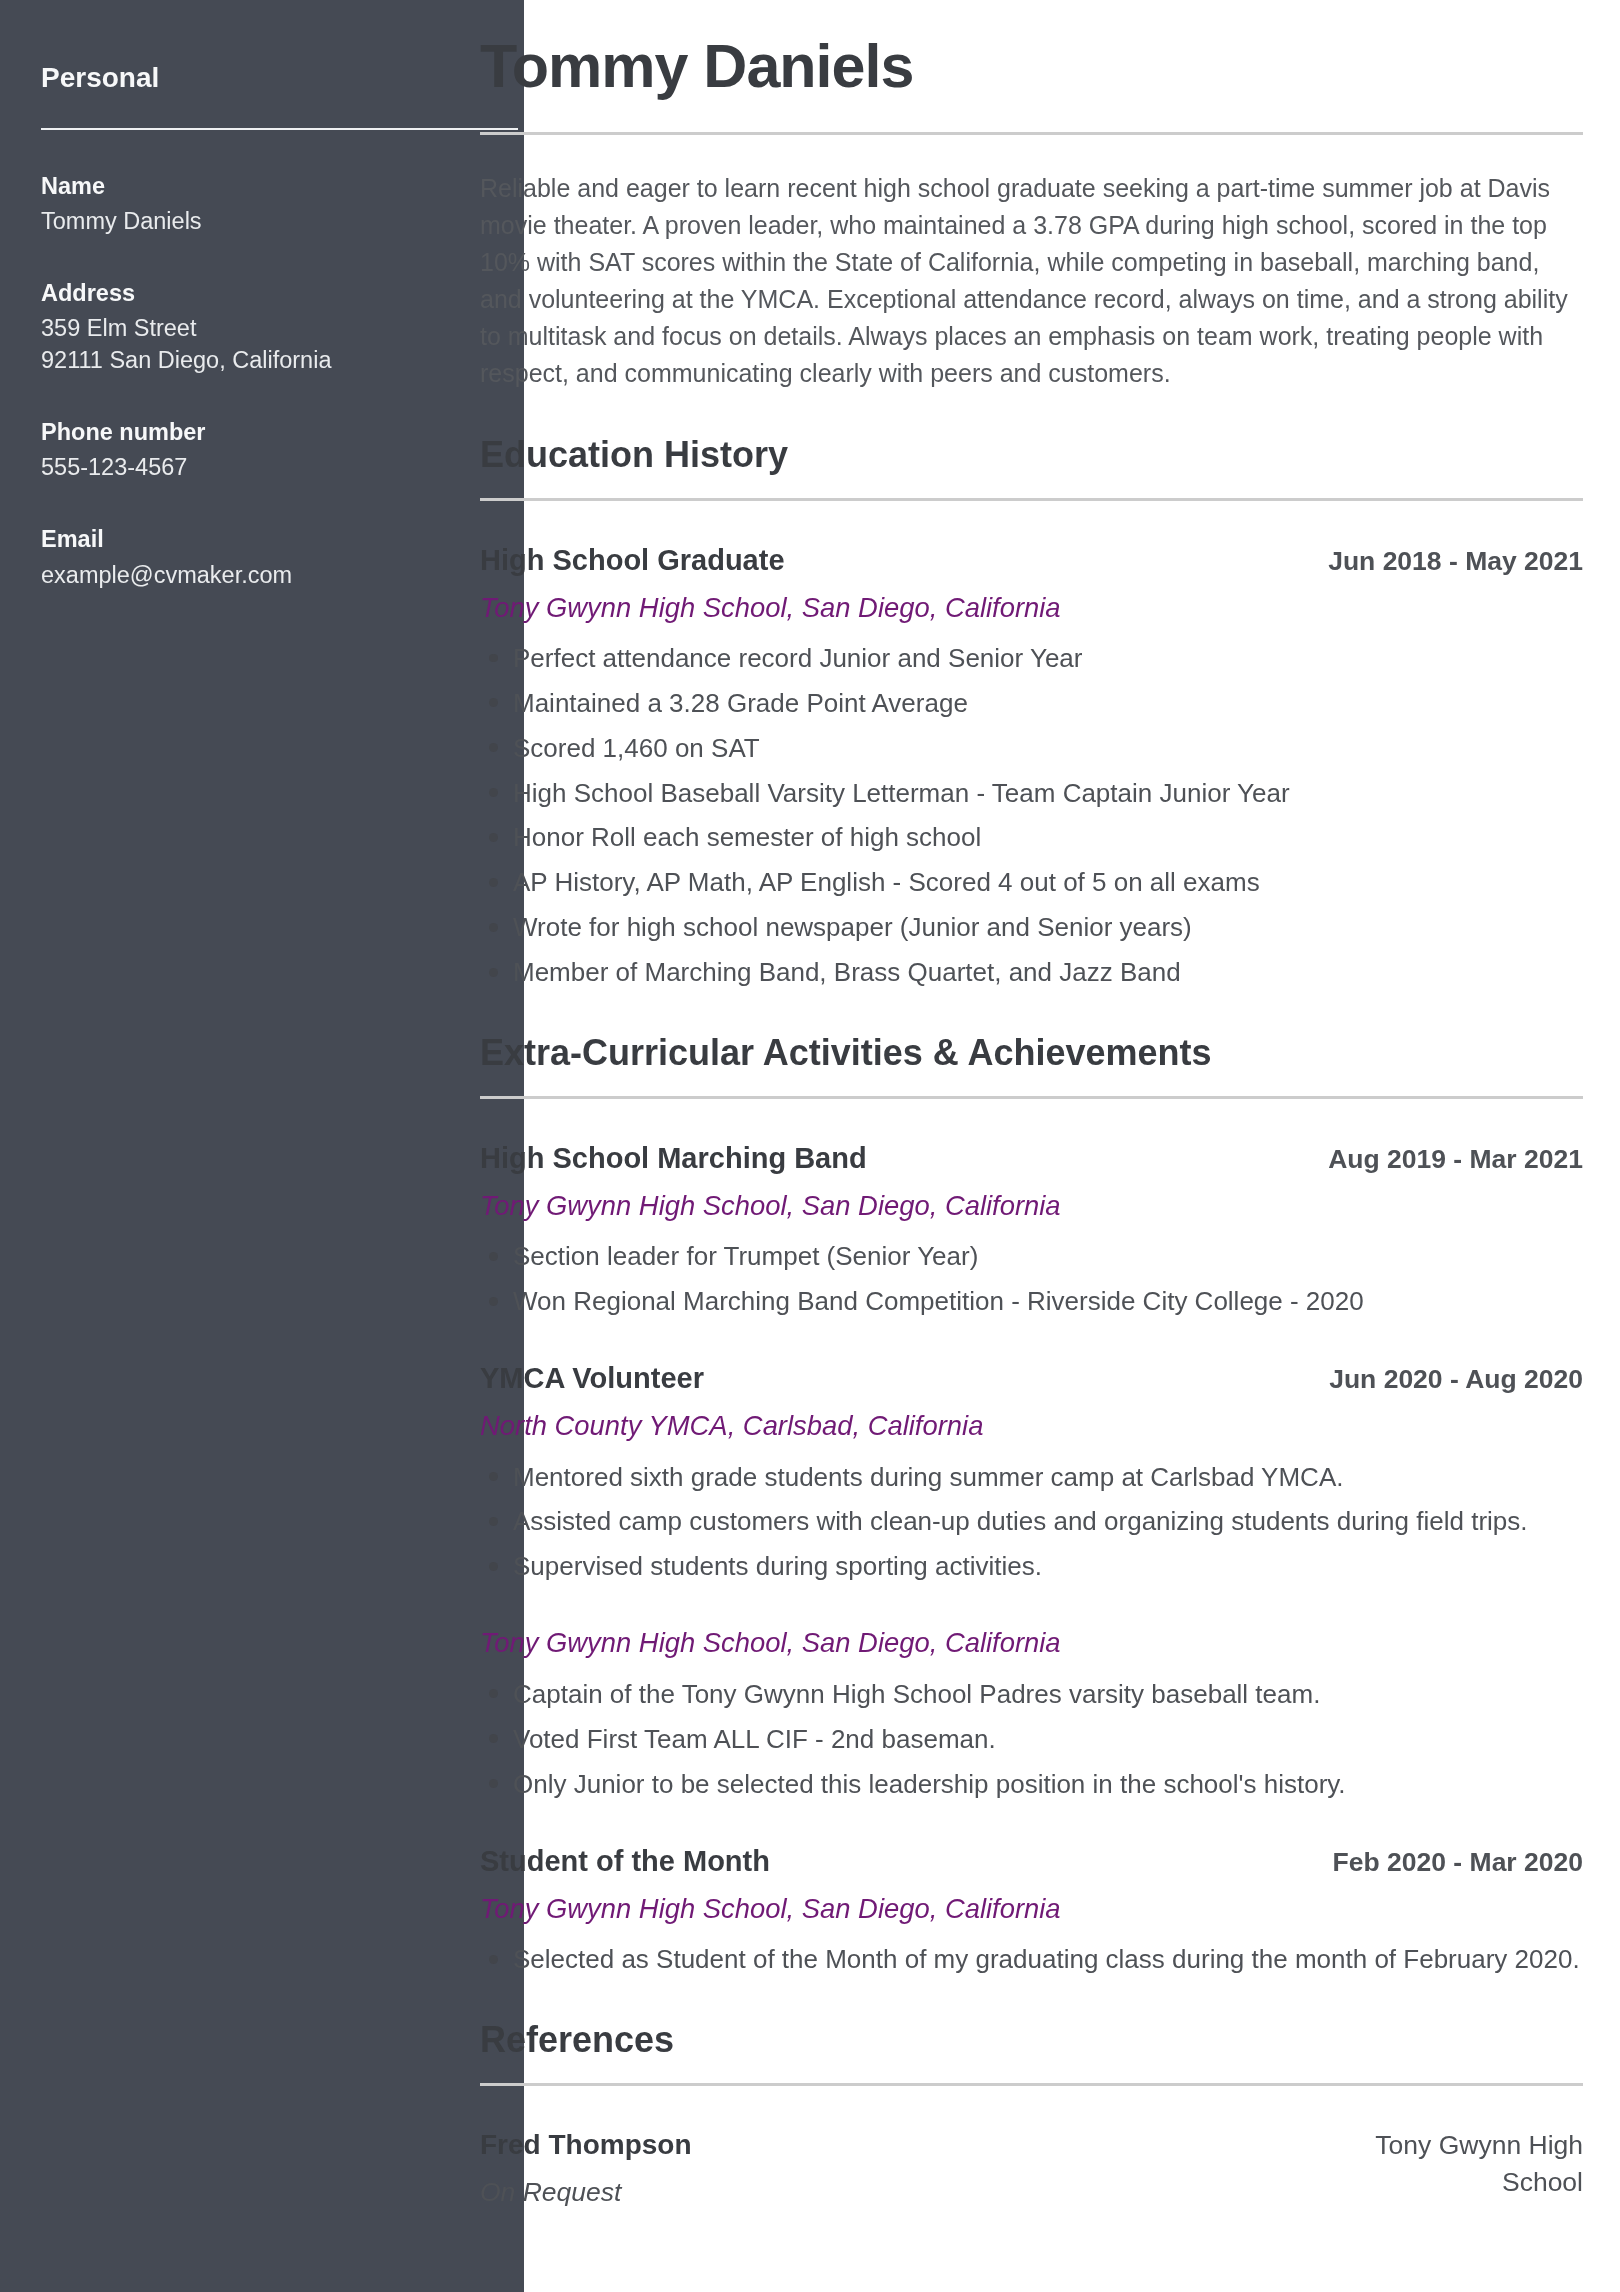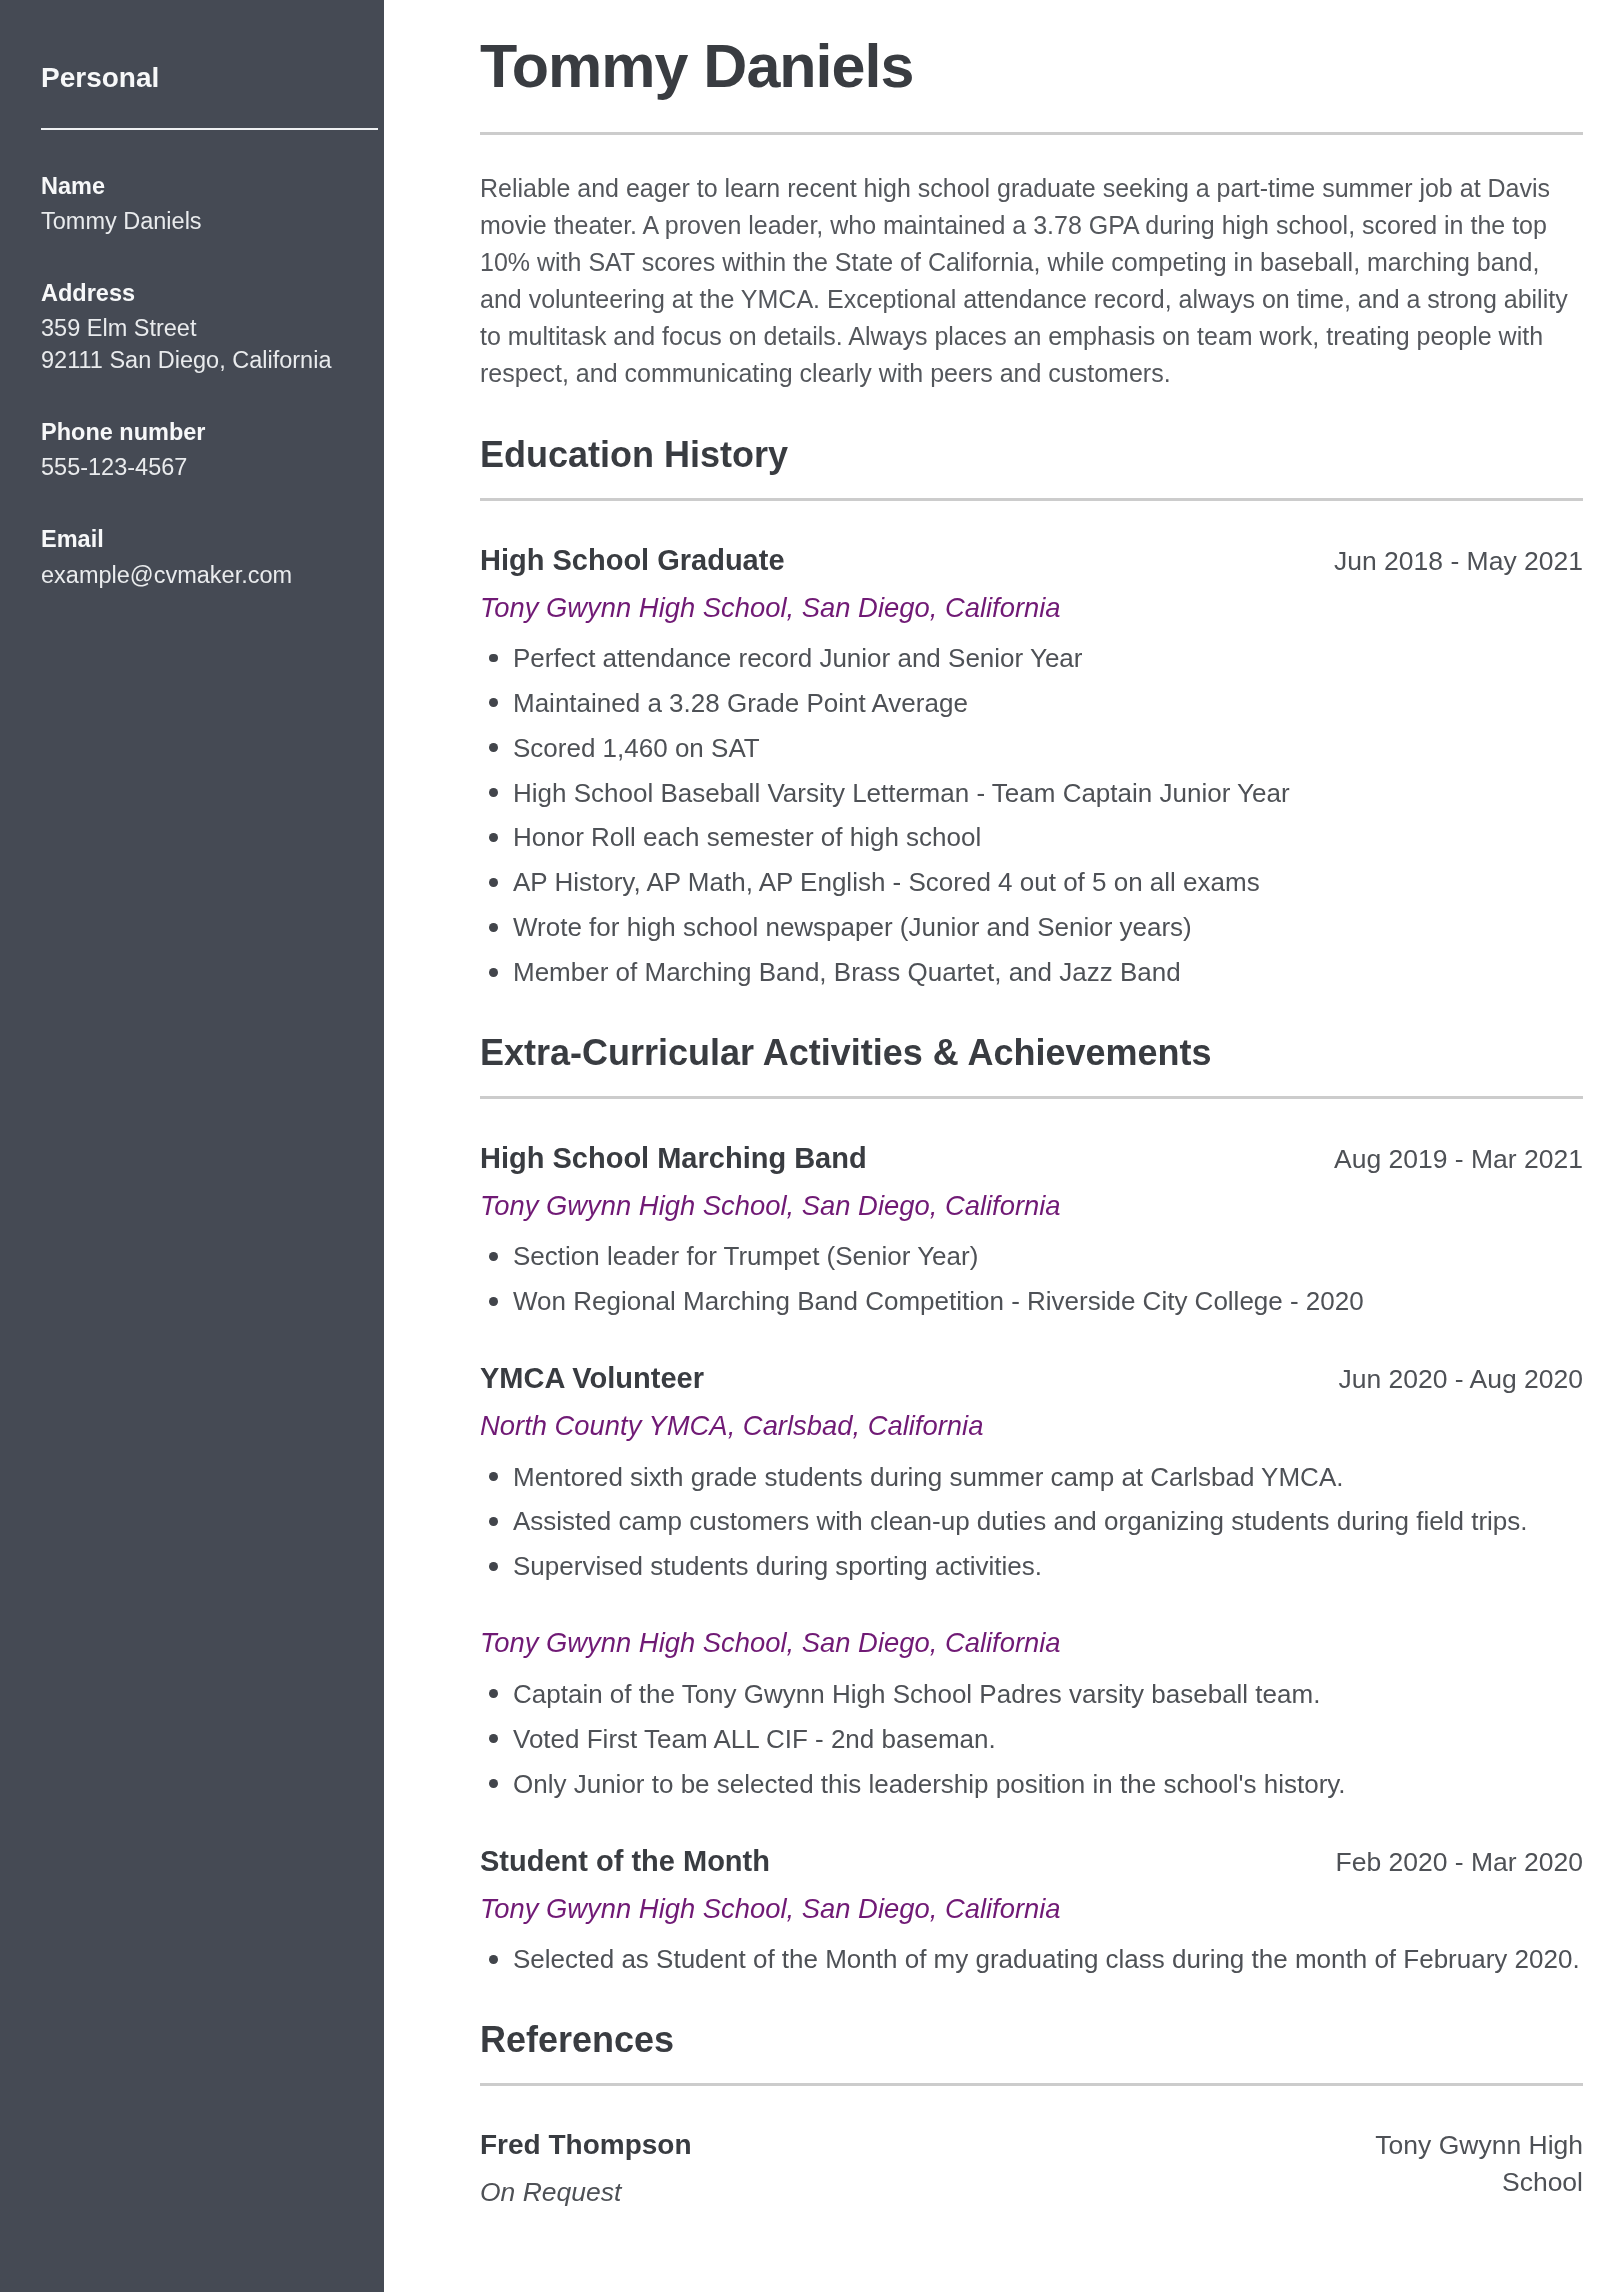--- a/index.html
+++ b/index.html
@@ -13,21 +13,21 @@
     background: #ffffff;
     overflow: hidden;
     font-family: "Liberation Sans", "DejaVu Sans", sans-serif;
   }
 
   
   .sidebar {
     position: absolute;
     left: 0;
     top: 0;
-    width: 384px;
+    width: 524px;
     height: 2293px;
     background: #454a54;
     box-sizing: border-box;
     padding: 61px 39px 0 41px;
   }
   .sidebar-title {
     margin: 0;
     font-size: 28px;
     font-weight: 700;
     color: #f7f8f9;
@@ -105,21 +105,21 @@
   }
   .entry-title {
     margin: 0;
     font-size: 29px;
     font-weight: 700;
     color: #393c41;
     line-height: 1.25;
   }
   .entry-date {
     font-size: 26.5px;
-    font-weight: 400;
+    font-weight: 700;
     color: #4e5156;
     white-space: nowrap;
   }
   .entry-subtitle {
     margin-top: 11.8px;
     font-size: 27.4px;
     font-style: italic;
     color: #701a75;
     line-height: 1.3;
   }

